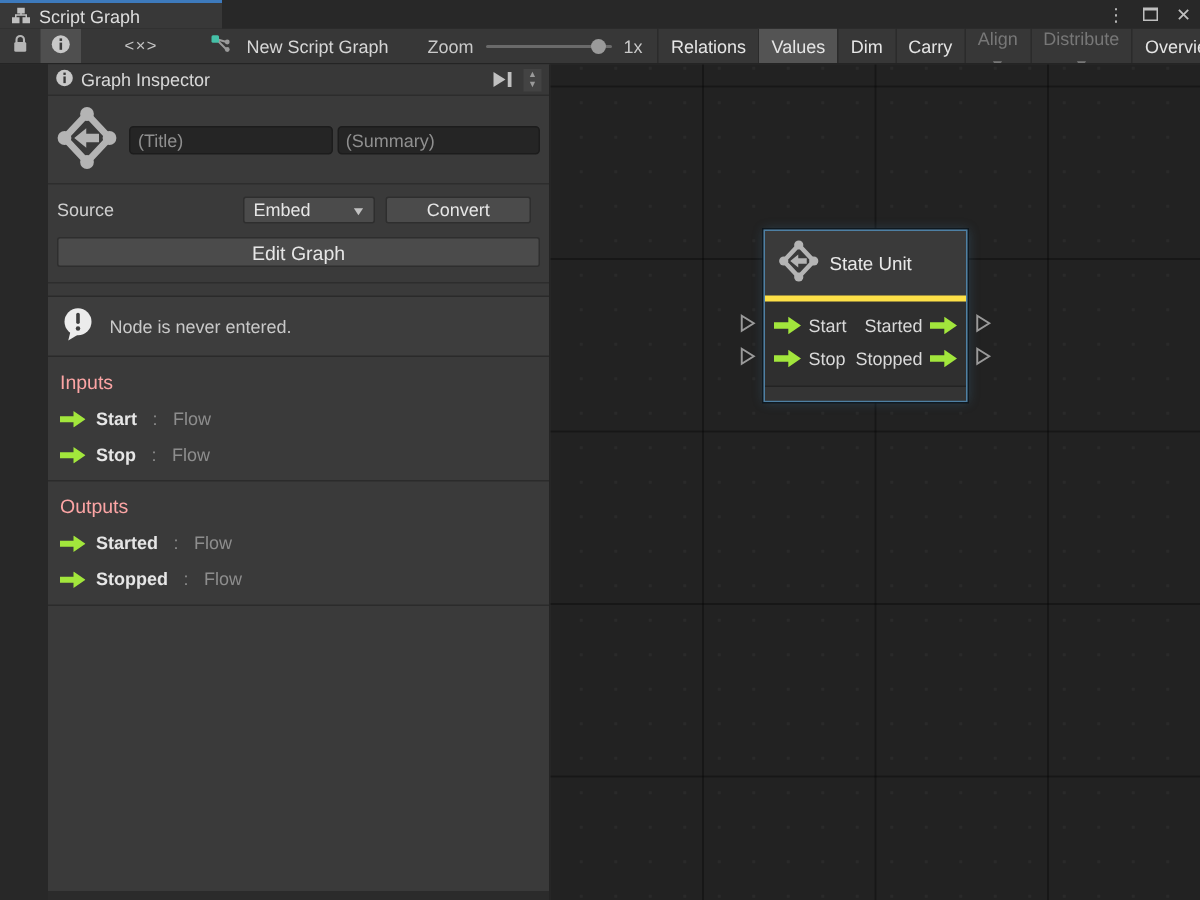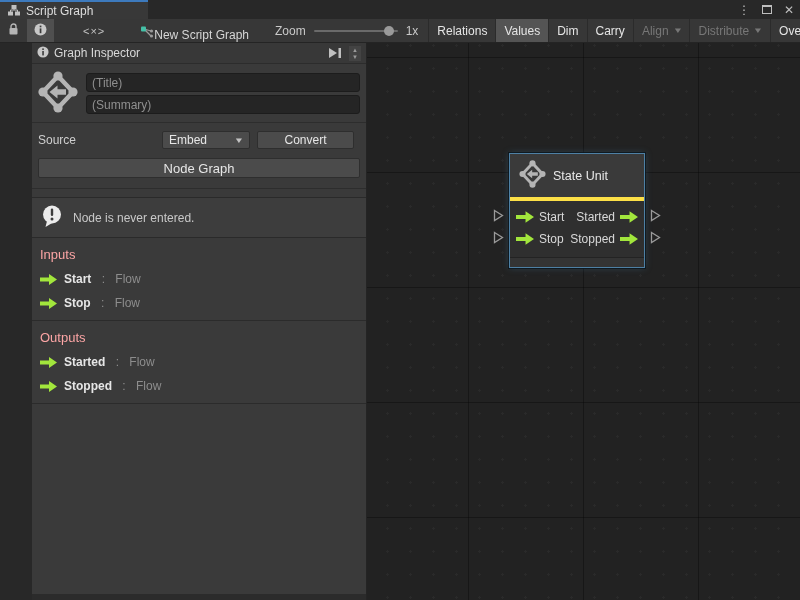--- a/index.html
+++ b/index.html
@@ -16,43 +16,43 @@
   .win-controls .glyph { cursor:default; line-height:1; }
   .maxbox { width:10px; height:9px; border:1px solid #bfbfbf; border-top-width:2px; display:inline-block; }
 
   
   .toolbar { height:24px; background:#373737; border-bottom:1px solid #242424; display:flex; align-items:stretch; color:#d6d6d6; flex:0 0 auto; overflow:hidden; white-space:nowrap; }
   .tbtn { display:flex; align-items:center; padding:0 7px; }
   .tbtn.pressed { background:#4f4f4f; }
   .tsep { width:1px; background:#292929; }
   .lock-btn { padding:0 8px; }
   .code-btn { margin-left:22px; color:#c4c4c4; letter-spacing:1px; font-size:11px; }
-  .newgraph { display:flex; align-items:flex-end; gap:0; padding:0 10px; margin-left:18px; }
+  .newgraph { display:flex; align-items:center; gap:10px; padding:0 10px; margin-left:18px; }
   .zoomgrp { display:flex; align-items:center; gap:8px; padding:4px 10px; margin-left:6px; color:#c9c9c9; }
   .zoom-track { position:relative; width:84px; height:2px; background:#6a6a6a; border-radius:1px; }
   .zoom-handle { position:absolute; top:-4px; left:70px; width:10px; height:10px; border-radius:50%; background:#9a9a9a; }
   .tgl { display:flex; align-items:center; gap:5px; padding:0 8px; border-left:1px solid #2b2b2b; color:#e5e5e5; }
   .tgl.active { background:#545454; }
-  .tgl.disabled { color:#777; }
+  .tgl.disabled { color:#777;flex-direction:column; }
   .caret { font-size:8px; transform:scaleX(1.3); }
 
   
   .main { flex:1; display:flex; min-height:0;padding-left:32px; }
 
   
   .inspector { width:335px; background:#3a3a3a; border-right:1px solid #242424; display:flex; flex-direction:column; position:relative; }
   .insp-header { height:21px; background:#383838; border-bottom:1px solid #2c2c2c; display:flex; align-items:center; gap:5px; padding:0 5px; flex:0 0 auto; }
   .insp-header .title { color:#d9d9d9; }
   .insp-right { margin-left:auto; display:flex; align-items:center; gap:4px; }
   .dock-btn { display:flex; align-items:center; padding:1px 3px; }
   .updown { display:flex; flex-direction:column; gap:1px; background:#434343; padding:1px 3px; }
   .updown span { font-size:6px; color:#9a9a9a; line-height:1; }
 
   .fields-row { display:flex; align-items:center; gap:8px; padding:7px 6px 6px 6px; }
-  .fields { flex:1; display:flex; flex-direction:column; gap:3px; }
+  .fields { flex:1; display:flex; gap:3px; }
   .fld { height:19px; background:#252525; border:1px solid #1c1c1c; border-radius:3px; color:#9a9a9a; font-size:12px; padding:0 5px; outline:none; width:100%; font-family:"Liberation Sans",sans-serif; }
   .fld::placeholder { color:#8f8f8f; opacity:1; }
 
   .hline { height:1px; background:#2d2d2d; flex:0 0 auto; }
 
   .source-row { display:flex; align-items:center; padding:8px 6px 2px 6px; }
   .source-label { color:#cfcfcf; width:124px; }
   .dropdown { width:88px; height:18px; background:#4b4b4b; border:1px solid #2e2e2e; border-radius:2px; display:flex; align-items:center; padding:0 6px; color:#e6e6e6; }
   .dropdown .caret { margin-left:auto; color:#c2c2c2; }
   .btn { background:#4b4b4b; border:1px solid #2e2e2e; border-radius:2px; color:#e6e6e6; display:flex; align-items:center; justify-content:center; }
@@ -238,21 +238,21 @@
         <span class="dropdown">
           <span>Embed</span>
           <span class="caret">▼</span>
         </span>
         <span class="btn convert-btn">
           <span>Convert</span>
         </span>
       </div>
 
       <div class="btn editgraph-btn">
-        <span>Node Graph</span>
+        <span>Edit Graph</span>
       </div>
 
       <div class="hline"></div>
 
       <div class="warnbox">
         <span>
           <svg width="24" height="24" viewBox="0 0 24 24">
               <circle cx="12" cy="10.5" r="9" fill="#ececec"></circle>
               <path d="M7 17 L5.5 23 L13 18.5 Z" fill="#ececec"></path>
               <rect x="10.8" y="4.5" width="2.4" height="7.5" rx="1.2" fill="#3d3d3d"></rect>

